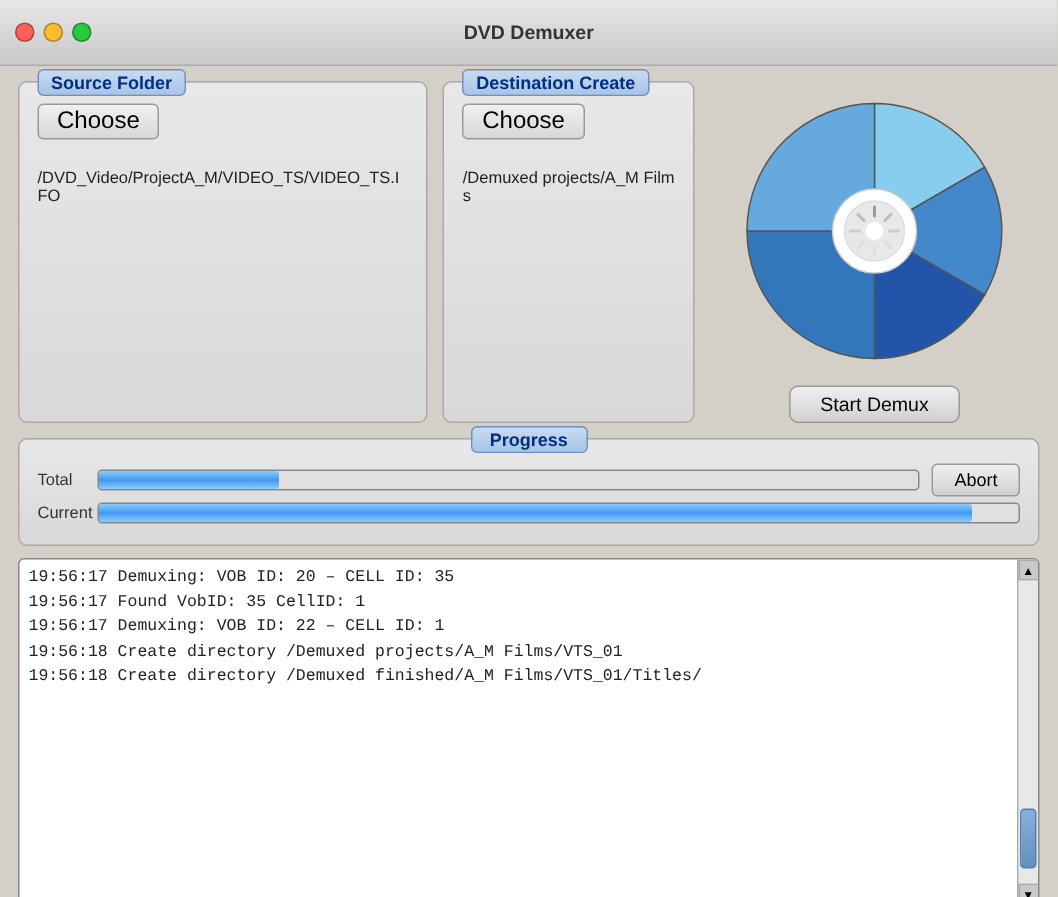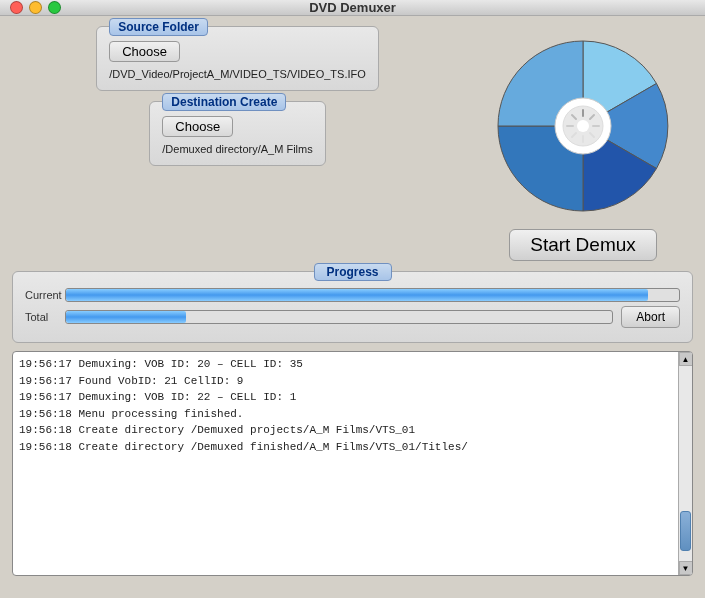--- a/index.html
+++ b/index.html
@@ -8,21 +8,21 @@
       height: 598px;
       background: #d4d0c8;
       font-family: 'Lucida Grande', Geneva, Arial, sans-serif;
       font-size: 12px;
       overflow: hidden;
     }
     .title-bar {
       display: flex;
       align-items: center;
       justify-content: center;
-      height: 16px;
+      height: 44px;
       background: linear-gradient(to bottom, #e8e8e8, #c8c8c8);
       border-bottom: 1px solid #aaa;
       position: relative;
     }
     .window-controls {
       position: absolute;
       left: 10px;
       display: flex;
       gap: 6px;
     }
@@ -46,24 +46,23 @@
       padding: 10px 12px;
       height: calc(598px - 28px);
     }
     .top-section {
       display: flex;
       gap: 10px;
       margin-bottom: 10px;
     }
     .left-panels {
       display: flex;
-      flex-direction: column;
+      flex-direction: row;
       gap: 10px;
       flex: 1;
-      align-items: center;
     }
     .panel {
       border: 1px solid #aaa;
       border-radius: 6px;
       background: linear-gradient(to bottom, #e8e8e8, #d8d8d8);
       padding: 8px 12px 10px;
       position: relative;
     }
     .panel-label {
       position: absolute;
@@ -76,26 +75,26 @@
       font-size: 12px;
       font-weight: bold;
       color: #003080;
     }
     .choose-btn {
       margin-top: 6px;
       padding: 2px 12px;
       border: 1px solid #999;
       border-radius: 4px;
       background: linear-gradient(to bottom, #f0f0f0, #d8d8d8);
-      font-size: 13px;
+      font-size: 16px;
       cursor: pointer;
       display: inline-block;
     }
     .path-text {
-      margin-top: 6px;
+      margin-top: 20px;
       font-size: 11px;
       color: #222;
       word-break: break-all;
     }
     .pie-section {
       width: 220px;
       display: flex;
       flex-direction: column;
       align-items: center;
       justify-content: flex-start;
@@ -104,21 +103,21 @@
     .pie-container {
       width: 190px;
       height: 190px;
     }
     .start-btn {
       margin-top: 8px;
       padding: 4px 20px;
       border: 1px solid #999;
       border-radius: 6px;
       background: linear-gradient(to bottom, #f0f0f0, #d0d0d0);
-      font-size: 19px;
+      font-size: 13px;
       cursor: pointer;
     }
     .progress-section {
       border: 1px solid #aaa;
       border-radius: 6px;
       background: linear-gradient(to bottom, #e8e8e8, #d8d8d8);
       padding: 8px 12px 10px;
       position: relative;
       margin-bottom: 8px;
     }
@@ -240,21 +239,21 @@
 
       <div class="panel">
         <span class="panel-label">Source Folder</span>
         <button class="choose-btn">Choose</button>
         <div class="path-text">/DVD_Video/ProjectA_M/VIDEO_TS/VIDEO_TS.IFO</div>
       </div>
 
       <div class="panel">
         <span class="panel-label">Destination Create</span>
         <button class="choose-btn">Choose</button>
-        <div class="path-text">/Demuxed directory/A_M Films</div>
+        <div class="path-text">/Demuxed projects/A_M Films</div>
       </div>
     </div>
 
     <div class="pie-section">
       <div class="pie-container">
         <svg width="190" height="190" viewBox="0 0 190 190">
 
           <path d="M95,95 L95,10 A85,85 0 0,1 168.5,52.5 Z" fill="#88ccee" stroke="#555" stroke-width="1"></path>
 
           <path d="M95,95 L168.5,52.5 A85,85 0 0,1 168.5,137.5 Z" fill="#4488cc" stroke="#555" stroke-width="1"></path>
@@ -283,41 +282,40 @@
         </svg>
       </div>
       <button class="start-btn">Start Demux</button>
     </div>
   </div>
 
   <div class="progress-section">
     <span class="progress-label-container">Progress</span>
     <div class="progress-rows-container">
       <div class="progress-row">
-        <span class="progress-row-label">Current</span>
-        <div class="progress-bar-wrapper">
-          <div class="progress-bar-fill" style="width: 95%; background: linear-gradient(to bottom, #88ccff, #4499ee, #88ccff);"></div>
-        </div>
-      </div>
-      <div class="progress-row">
         <span class="progress-row-label">Total</span>
         <div class="progress-bar-wrapper">
           <div class="progress-bar-fill" style="width: 22%; background: linear-gradient(to bottom, #88ccff, #4499ee, #88ccff);"></div>
         </div>
         <button class="abort-btn">Abort</button>
       </div>
+      <div class="progress-row">
+        <span class="progress-row-label">Current</span>
+        <div class="progress-bar-wrapper">
+          <div class="progress-bar-fill" style="width: 95%; background: linear-gradient(to bottom, #88ccff, #4499ee, #88ccff);"></div>
+        </div>
+      </div>
     </div>
   </div>
 
   <div class="log-section">
     <div class="log-text" id="log-container">
         <div>19:56:17  Demuxing: VOB ID: 20 – CELL ID: 35</div>
-        <div>19:56:17  Found VobID: 21  CellID: 9</div>
+        <div>19:56:17  Found VobID: 35  CellID: 1</div>
         <div>19:56:17  Demuxing: VOB ID: 22 – CELL ID: 1</div>
-        <div>19:56:18  Menu processing finished.</div>
         <div>19:56:18  Create directory /Demuxed projects/A_M Films/VTS_01</div>
         <div>19:56:18  Create directory /Demuxed finished/A_M Films/VTS_01/Titles/</div>
       </div>
     <div class="log-scrollbar">
       <div class="scrollbar-arrow">▲</div>
       <div class="scrollbar-track">
         <div class="scrollbar-thumb"></div>
       </div>
       <div class="scrollbar-arrow">▼</div>
     </div>

